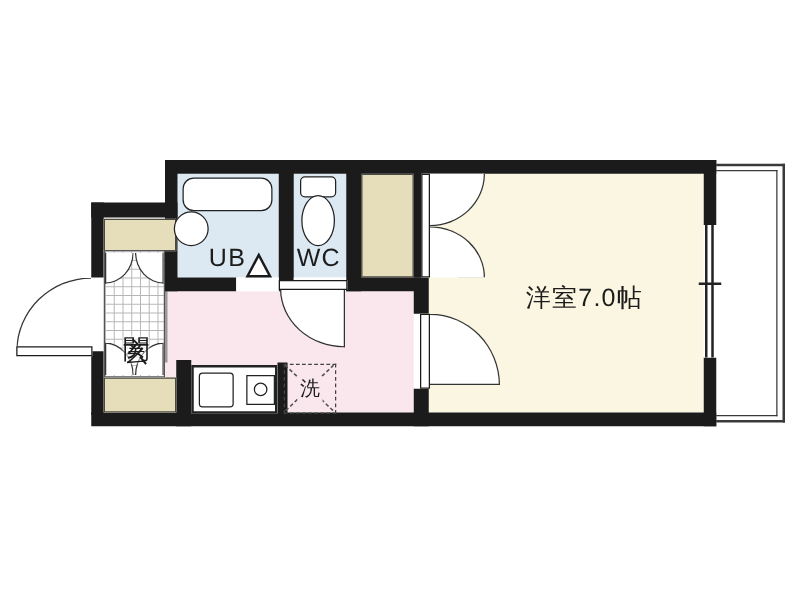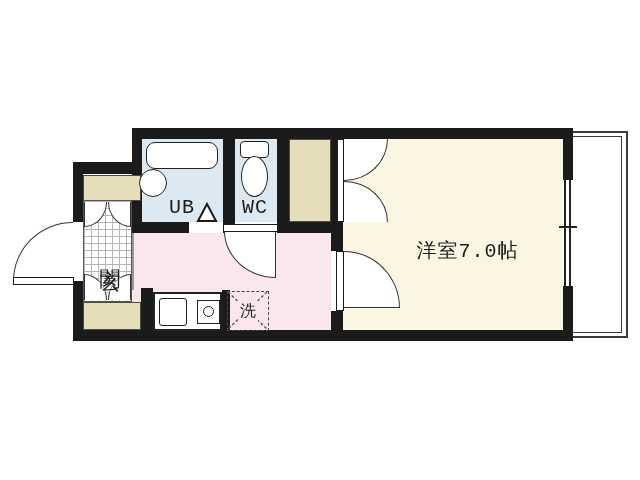--- a/index.html
+++ b/index.html
@@ -1,17 +1,17 @@
 <!DOCTYPE html>
 <html><head>
 <meta charset="utf-8">
 <style>
   html,body{margin:0;padding:0;background:#ffffff;}
   .canvas{position:relative;width:640px;height:480px;background:#ffffff;overflow:hidden;
-          font-family:Liberation Mono, monospace;}
+          font-family:Liberation Sans, sans-serif;}
   .abs{position:absolute;box-sizing:border-box;}
   .w{position:absolute;background:#1b1b1b;}
   .floor{position:absolute;}
   .f-bath{background:#dde9f2;}
   .f-room{background:#faf6e2;}
   .f-kitchen{background:#fae7ee;}
   .f-tan{background:#e6ddbb;border:1px solid #4a4a44;box-sizing:border-box;}
   .fixture{position:absolute;background:#ffffff;border:1.5px solid #222;box-sizing:border-box;}
   .lbl{position:absolute;color:#1c1c1c;text-align:center;}
   .lbl-big{font-size:20px;letter-spacing:1px;}
@@ -102,20 +102,20 @@
   <div class="fixture" style="left:203px;top:306px;width:11px;height:11px;border-radius:50%;"></div>
 
   <div class="abs" style="left:227px;top:291px;width:42px;height:40px;border:1.5px dashed #444;">
     <svg width="39" height="37" style="position:absolute;left:0;top:0;">
       <line x1="0" y1="0" x2="39" y2="37" stroke="#555" stroke-width="1.3" stroke-dasharray="3,2"></line>
       <line x1="39" y1="0" x2="0" y2="37" stroke="#555" stroke-width="1.3" stroke-dasharray="3,2"></line>
     </svg>
     <div class="lbl" style="left:10px;top:9px;width:20px;font-size:16px;background:#fae7ee;">洗</div>
   </div>
 
-  <div class="lbl lbl-big" style="left:380px;top:237px;width:175px;">洋室7.0帖</div>
+  <div class="lbl lbl-big" style="left:380px;top:225px;width:175px;">洋室7.0帖</div>
 
   <div class="doorway" style="left:563px;top:180px;width:10px;height:106px;"></div>
   <div class="abs" style="left:564px;top:180px;width:1.5px;height:106px;background:#222;"></div>
   <div class="abs" style="left:569px;top:180px;width:1.5px;height:106px;background:#222;"></div>
   <div class="abs" style="left:559px;top:226px;width:18px;height:2px;background:#222;"></div>
 
 </div>
 
 </body></html>

